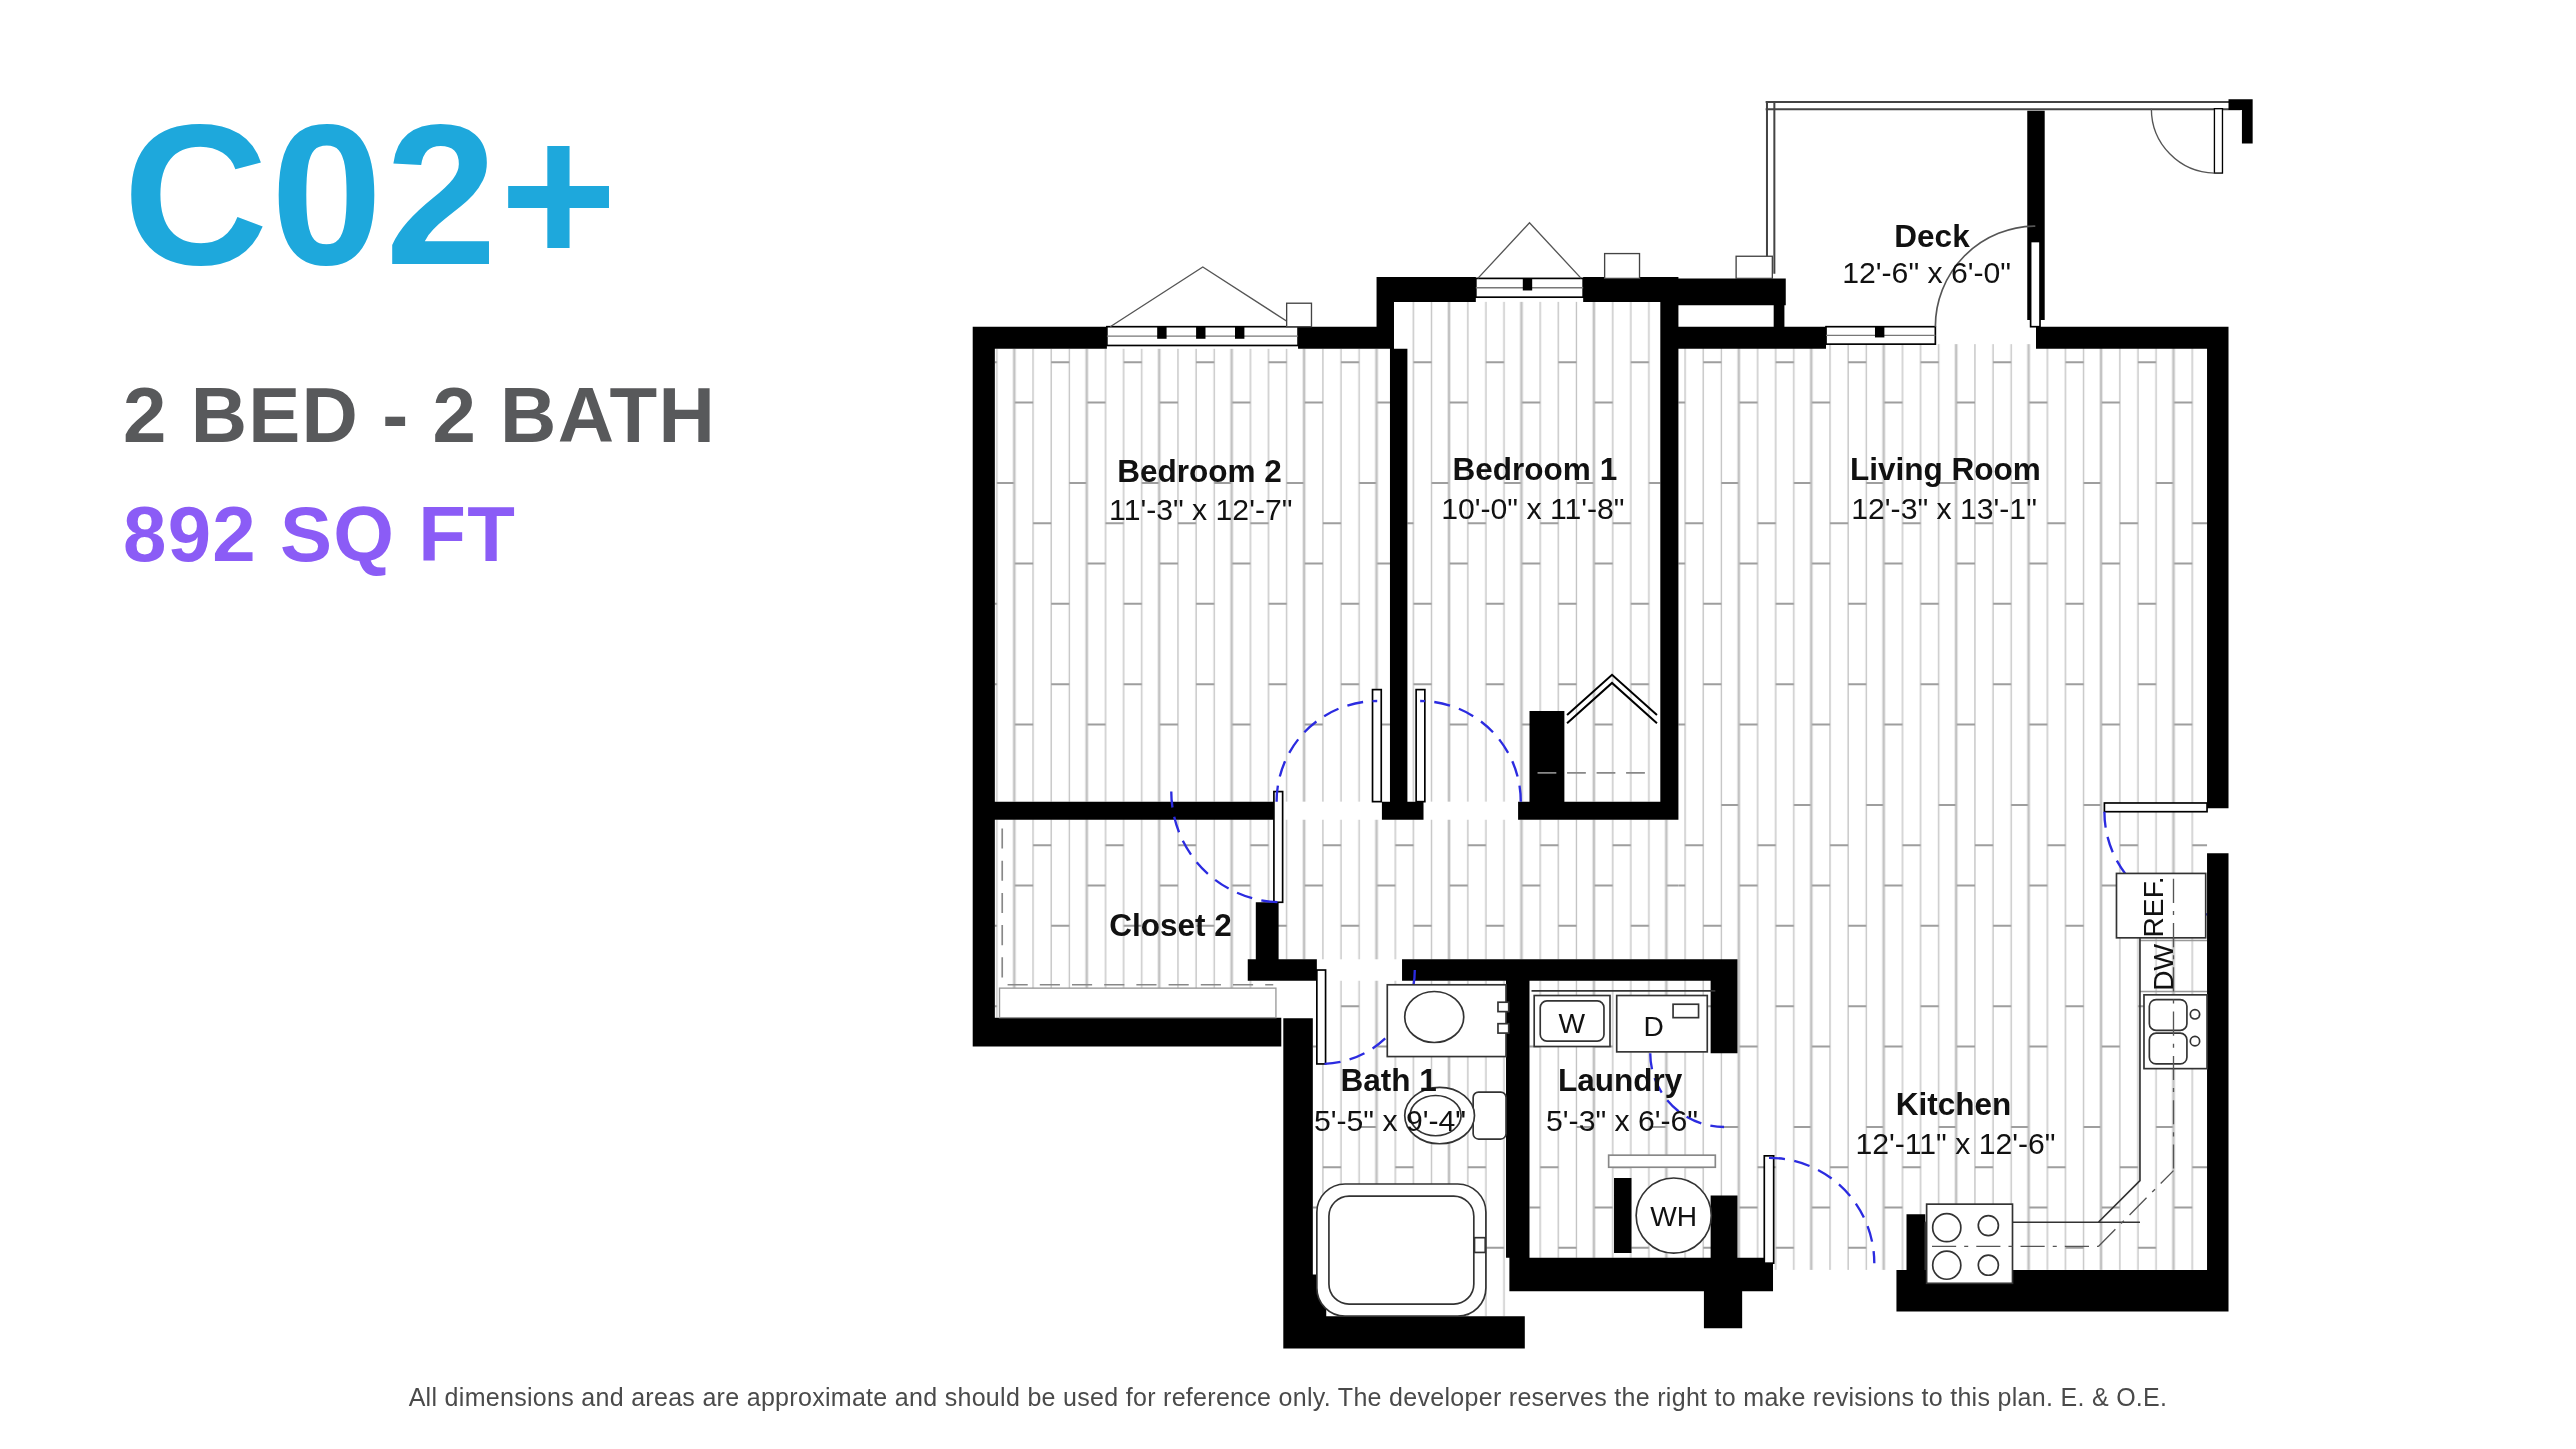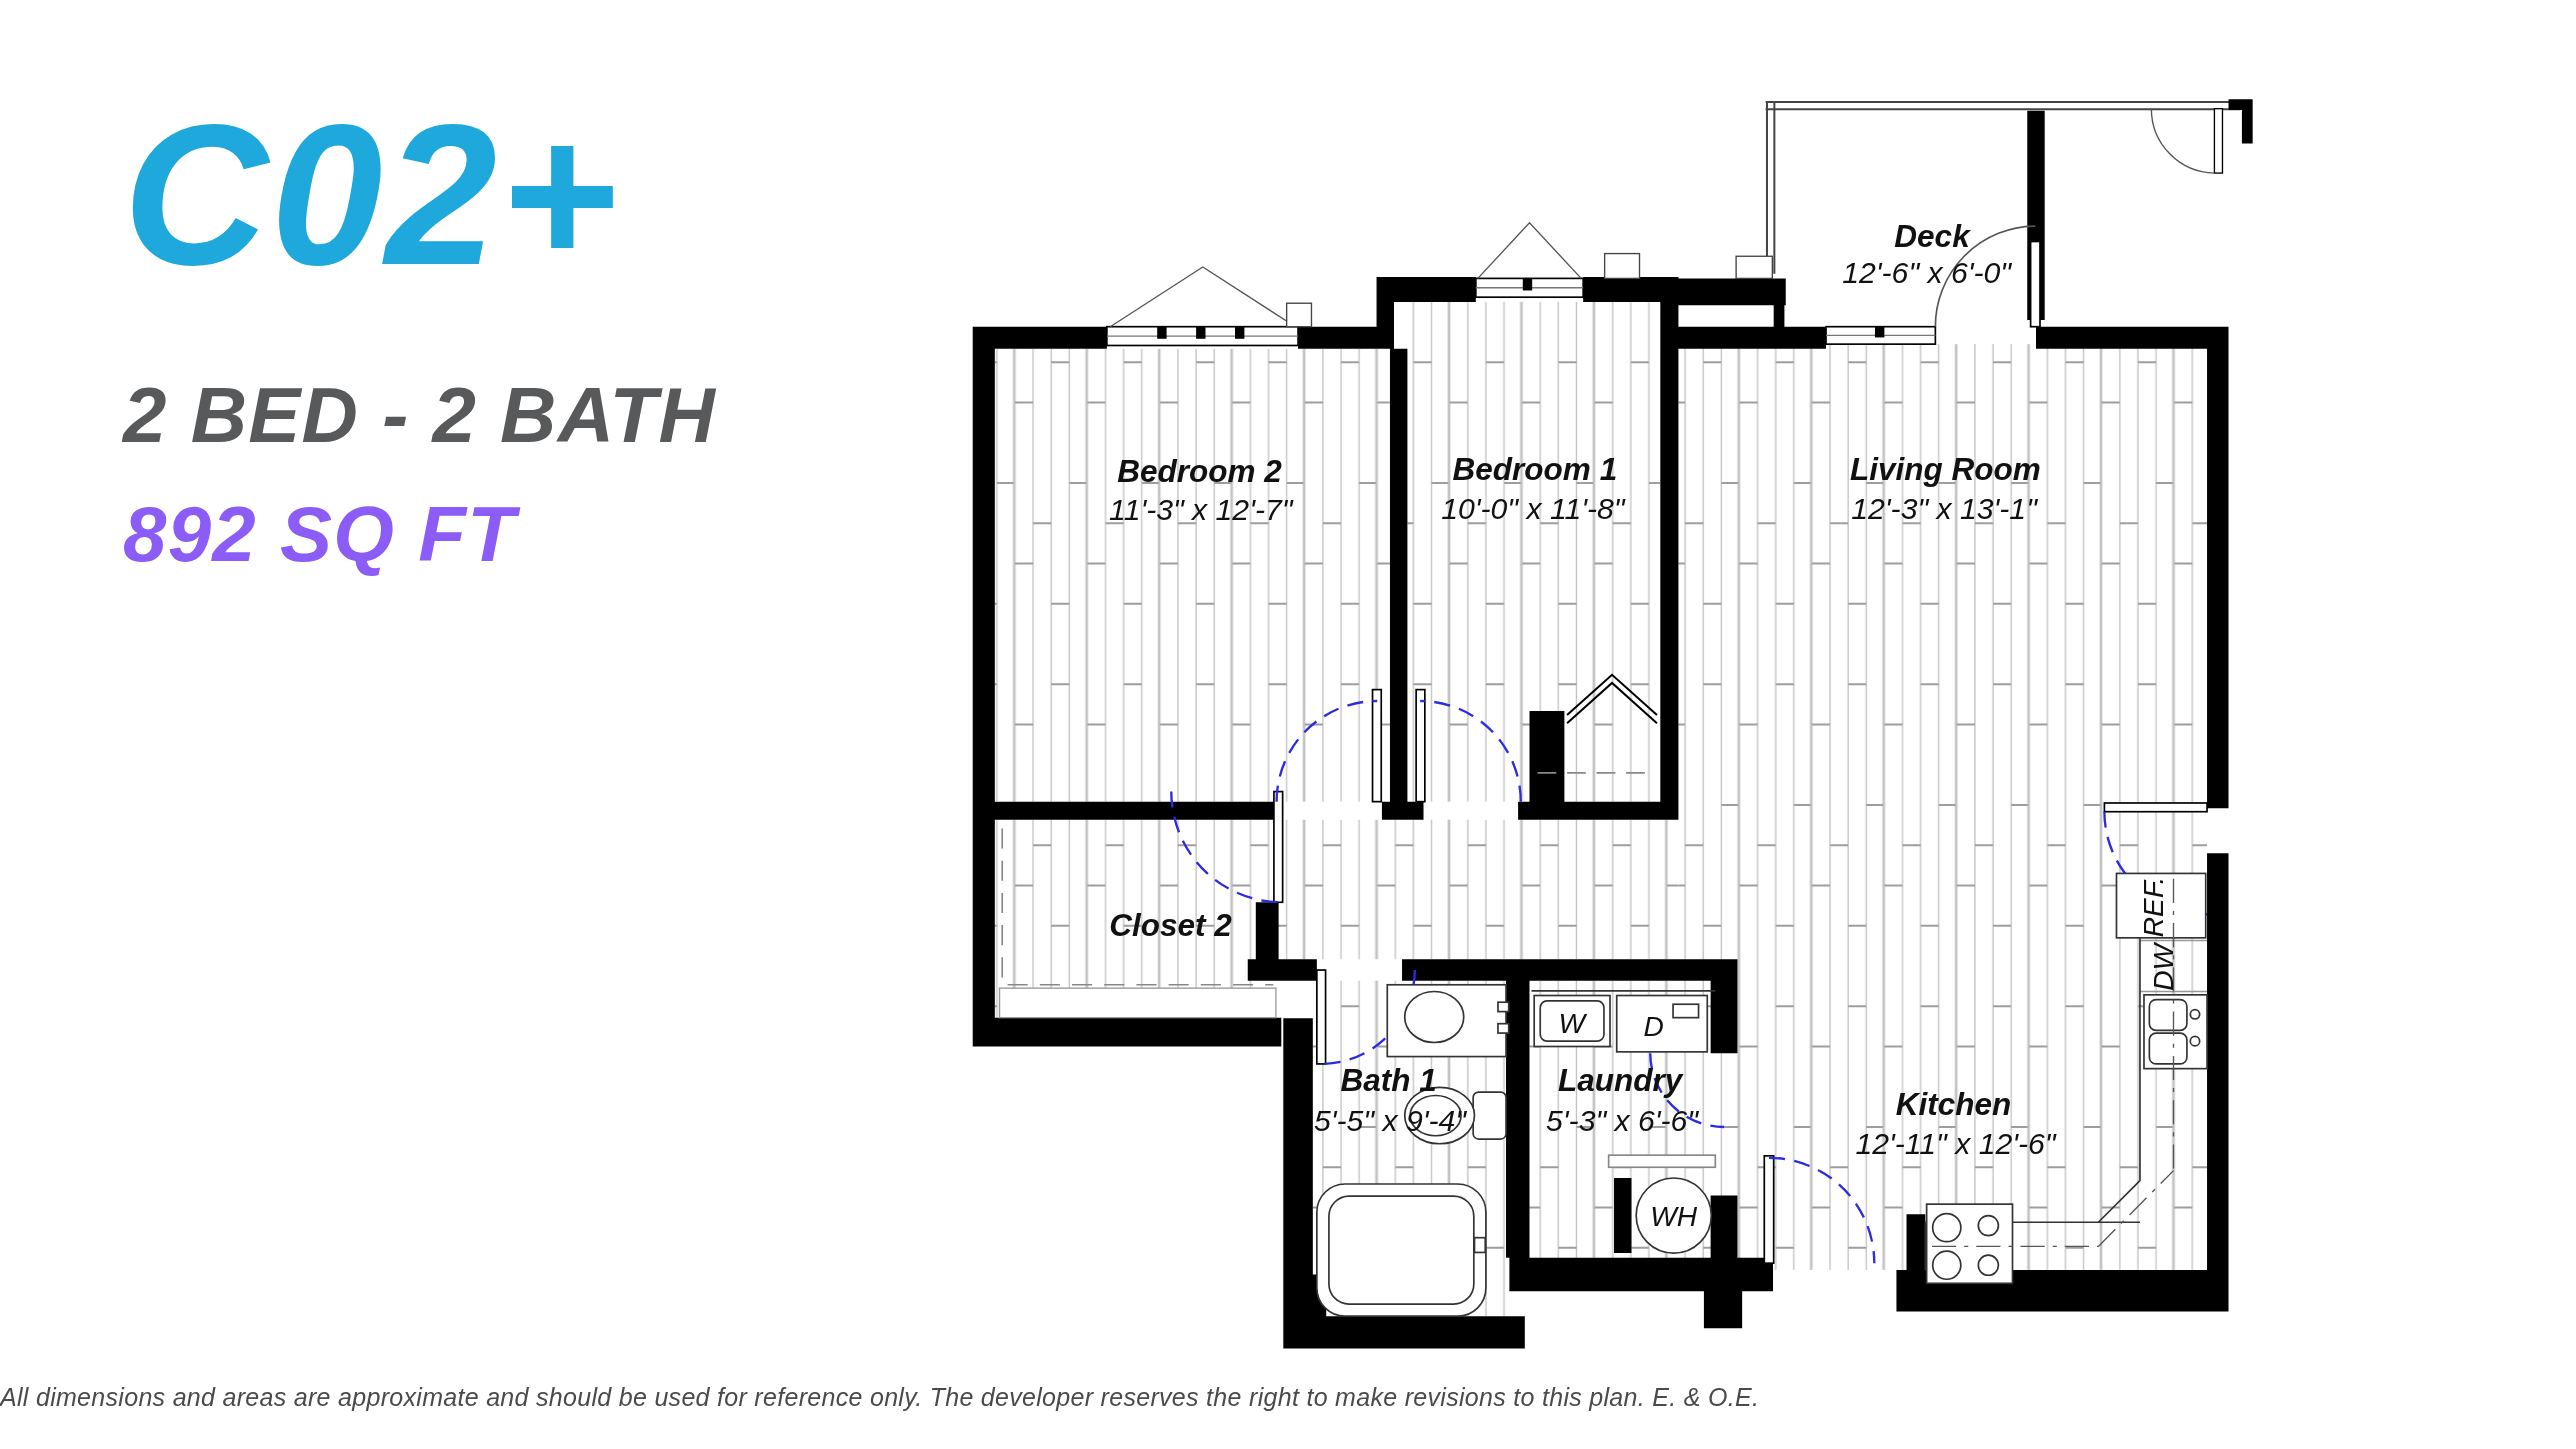--- a/index.html
+++ b/index.html
@@ -1,22 +1,22 @@
 <!DOCTYPE html>
 <html style="font-size:10.7px"><head>
 <meta charset="utf-8">
 <style>
   html,body{margin:0;padding:0;background:#fff;}
   .page{position:relative;width:2576px;height:1449px;background:#ffffff;overflow:hidden;
-        font-family:"Liberation Sans","DejaVu Sans",sans-serif;font-style:italic;}
+        font-family:"Liberation Sans","DejaVu Sans",sans-serif;}
   .titleblock{position:absolute;left:123px;top:94px;}
   .plan-code{font-size:201px;font-weight:bold;letter-spacing:2.7px;line-height:1;}
   .plan-spec{font-size:78px;font-weight:bold;color:#58595b;margin-top:75px;letter-spacing:1.3px;}
   .plan-area{font-size:78px;font-weight:bold;color:#8b5cf6;margin-top:28px;letter-spacing:1.3px;}
-  .disclaimer{position:absolute;left:0;right:0;top:1383px;text-align:left;
+  .disclaimer{position:absolute;left:0;right:0;top:1383px;text-align:center;
               font-size:25px;color:#4a4a4a;letter-spacing:0.3px;}
   svg.plan{position:absolute;left:0;top:0;}
   .roomname{font-size:47px;font-weight:bold;fill:#111;}
   .roomdims{font-size:45px;fill:#111;}
   .appl{font-size:42px;fill:#111;}
   text{font-family:"Liberation Sans","DejaVu Sans",sans-serif;}
 </style>
 </head>
 <body>
 

